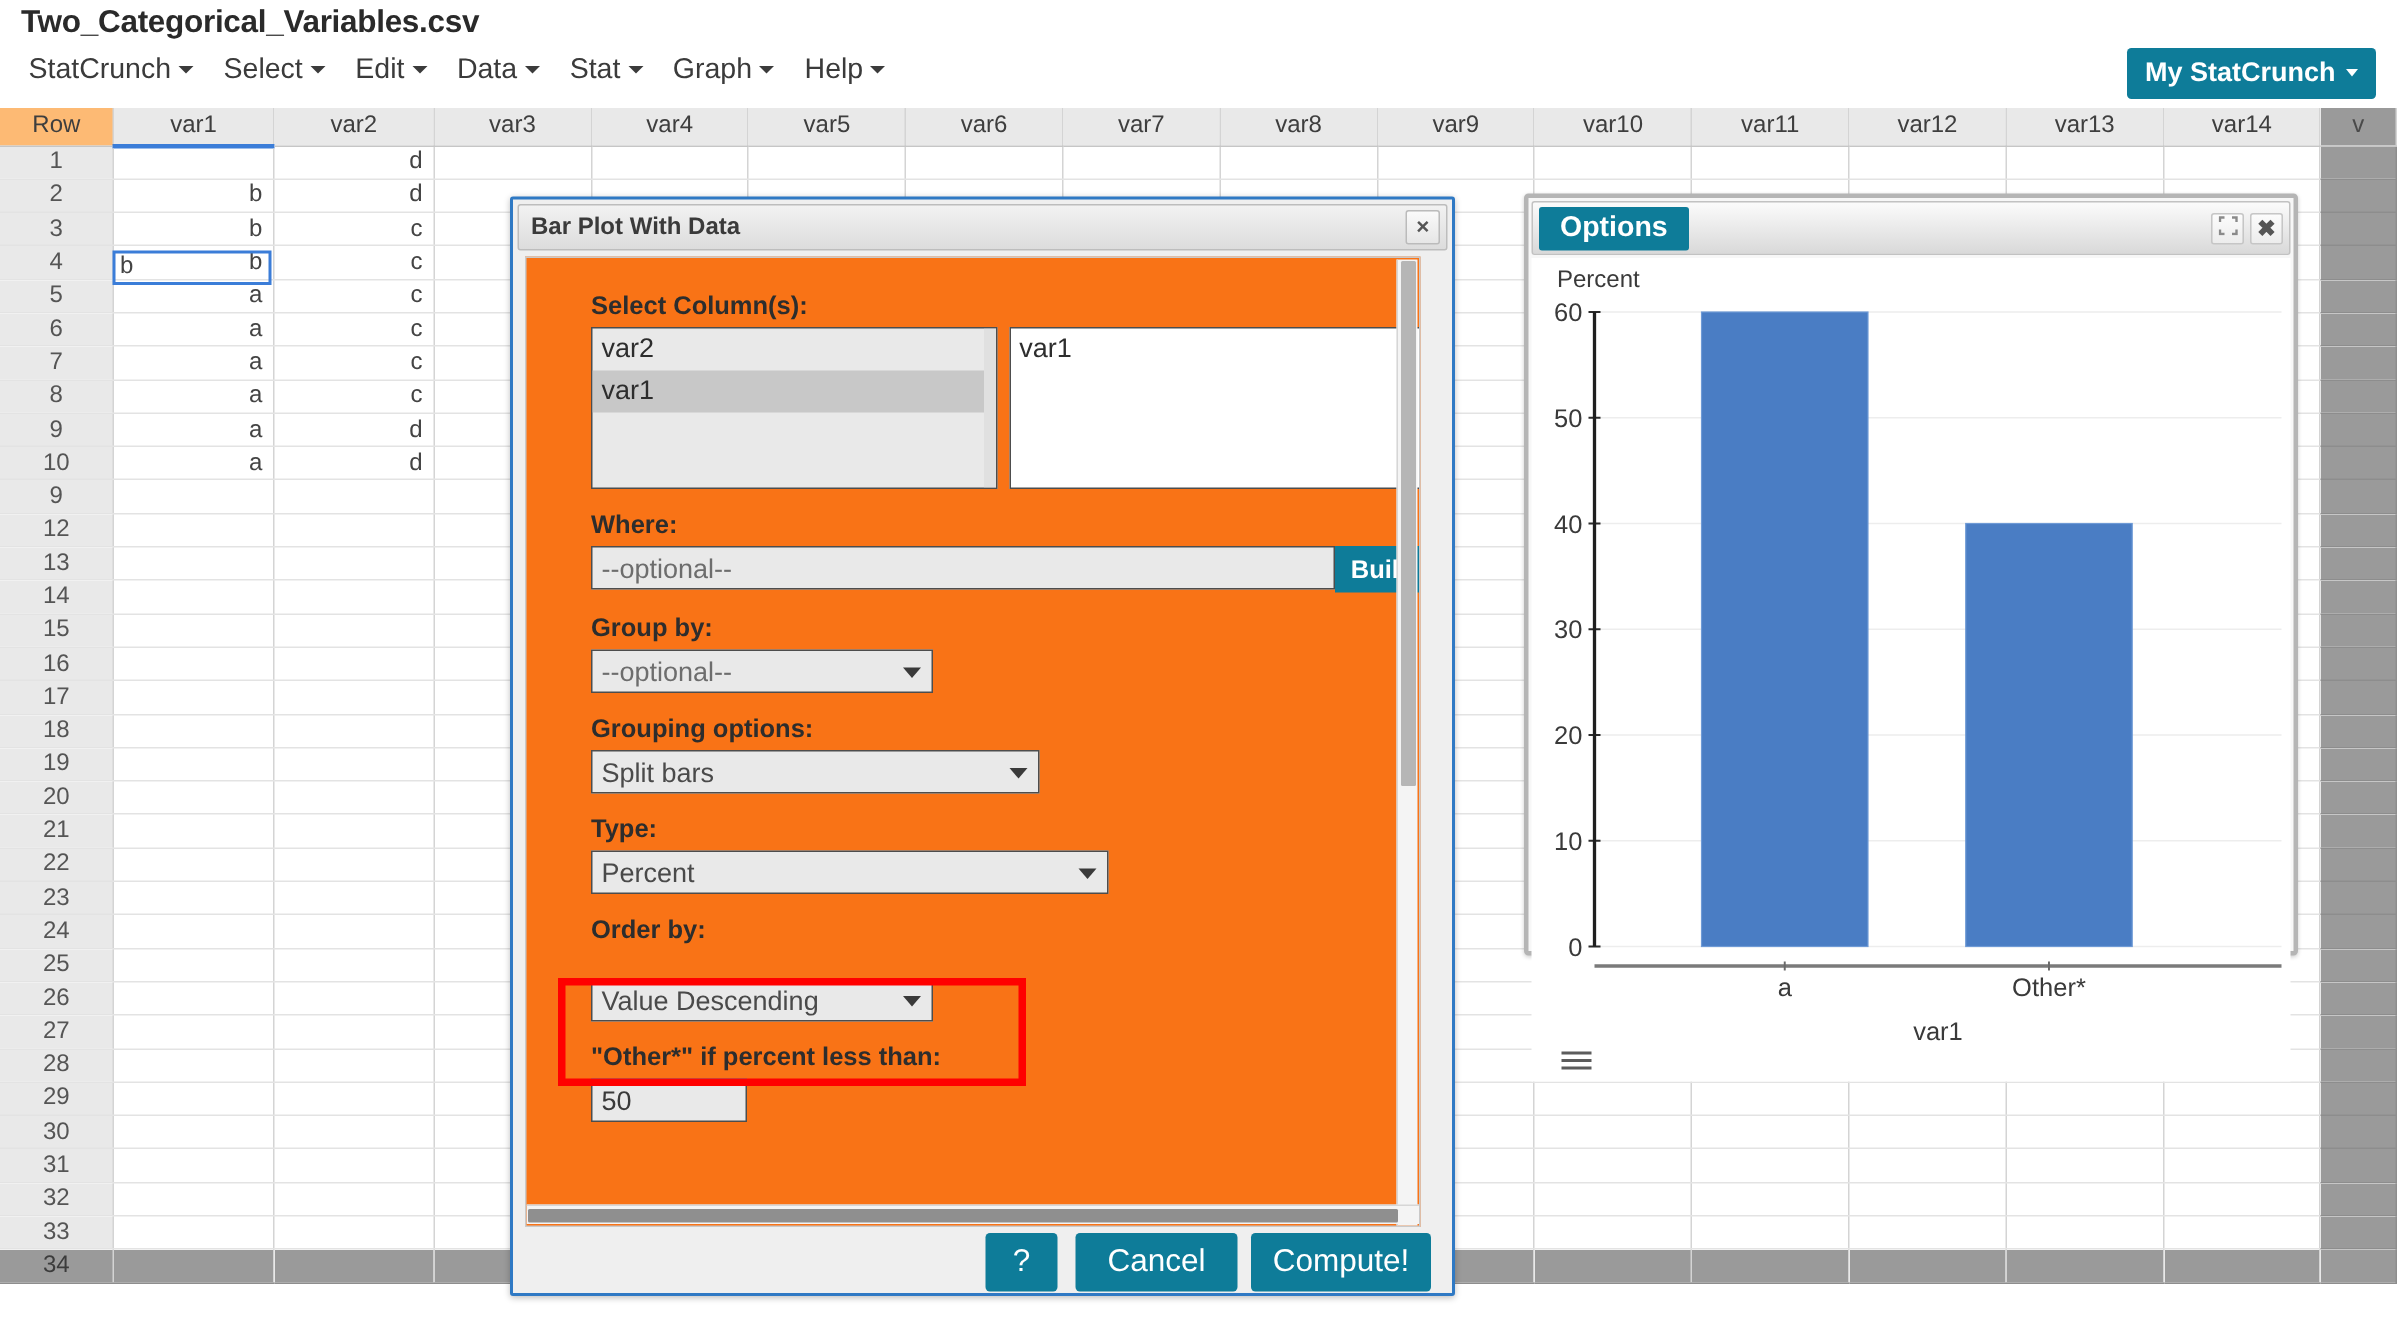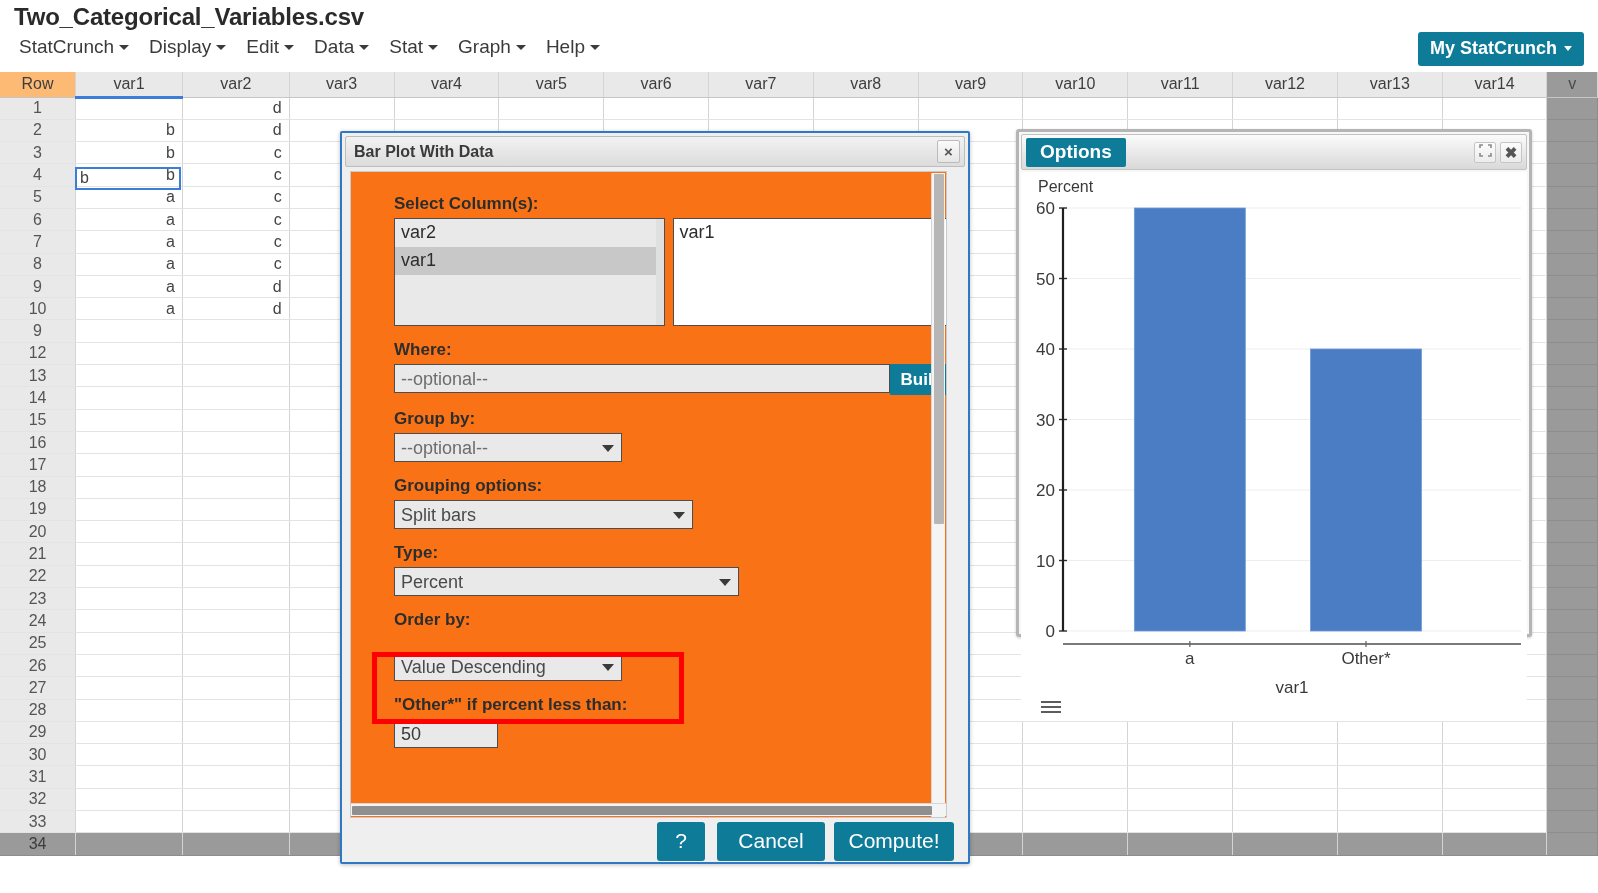--- a/index.html
+++ b/index.html
@@ -10,21 +10,21 @@
     background: #ffffff;
     font-family: "Liberation Sans", sans-serif;
     -webkit-font-smoothing: antialiased;
   }
   #root { position: relative; width: 1598px; height: 893px; }
 
   
   .topbar { position: absolute; left: 0; top: 0; width: 1598px; height: 72px; background: #ffffff; }
   .file-title {
     position: absolute; left: 14px; top: 3px;
-    font-size: 24px; font-weight: bold; color: #2a2a2a; letter-spacing: -0.2px;
+    font-size: 21px; font-weight: bold; color: #2a2a2a; letter-spacing: -0.2px;
   }
   .menubar { position: absolute; left: 10px; top: 34px; display: flex; align-items: center; gap: 0px; }
   .menu-item {
     font-size: 19px; color: #3b3b3b; padding: 2px 11px 2px 9px;
     cursor: default; white-space: nowrap; position: relative;
   }
   .caret-d {
     display: inline-block; width: 0; height: 0; margin-left: 5px; vertical-align: 3px;
     border-left: 5px solid transparent; border-right: 5px solid transparent;
     border-top: 5px solid #3b3b3b;
@@ -185,21 +185,21 @@
 </style>
 </head>
 <body>
 
 <div id="root">
 
   <div class="topbar">
     <div class="file-title">Two_Categorical_Variables.csv</div>
     <div class="menubar" id="menubar">
         <div class="menu-item"><span>StatCrunch</span><span class="caret-d"></span></div>
-        <div class="menu-item"><span>Display</span><span class="caret-d"></span></div>
+        <div class="menu-item"><span>Select</span><span class="caret-d"></span></div>
         <div class="menu-item"><span>Edit</span><span class="caret-d"></span></div>
         <div class="menu-item"><span>Data</span><span class="caret-d"></span></div>
         <div class="menu-item"><span>Stat</span><span class="caret-d"></span></div>
         <div class="menu-item"><span>Graph</span><span class="caret-d"></span></div>
         <div class="menu-item"><span>Help</span><span class="caret-d"></span></div>
       </div>
     <div class="mystatcrunch">
       <span>My StatCrunch</span><span class="caret-d"></span>
     </div>
   </div>

